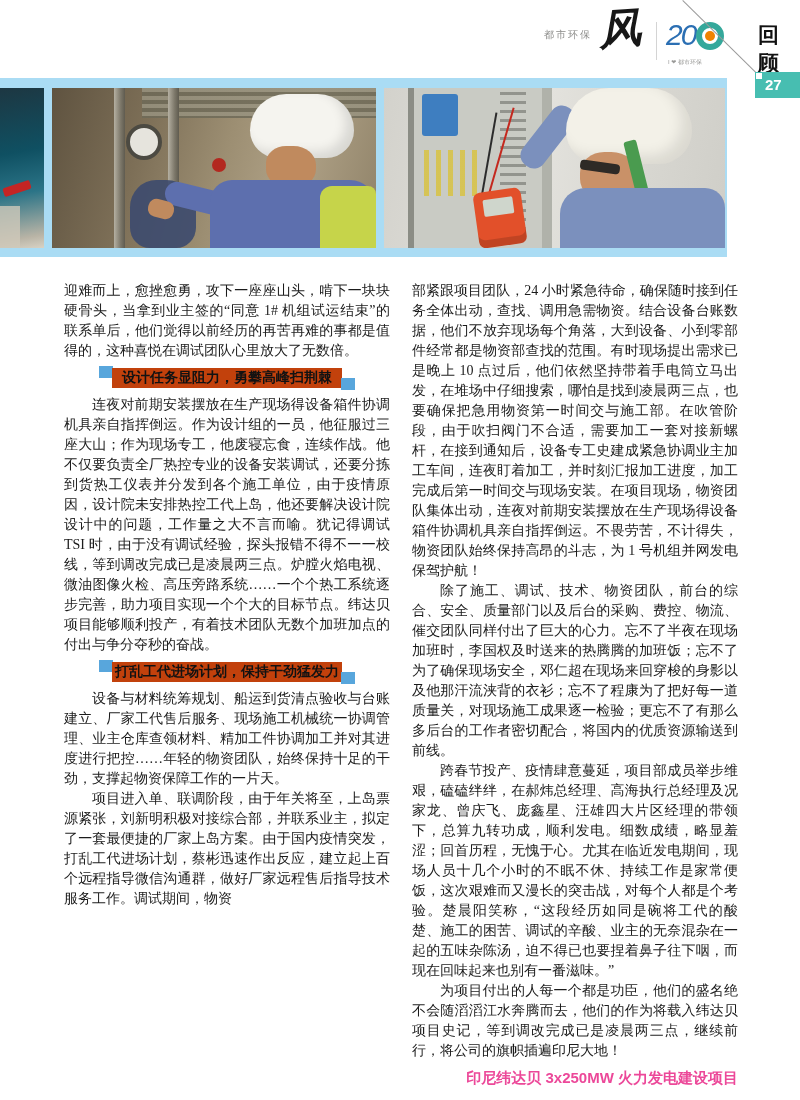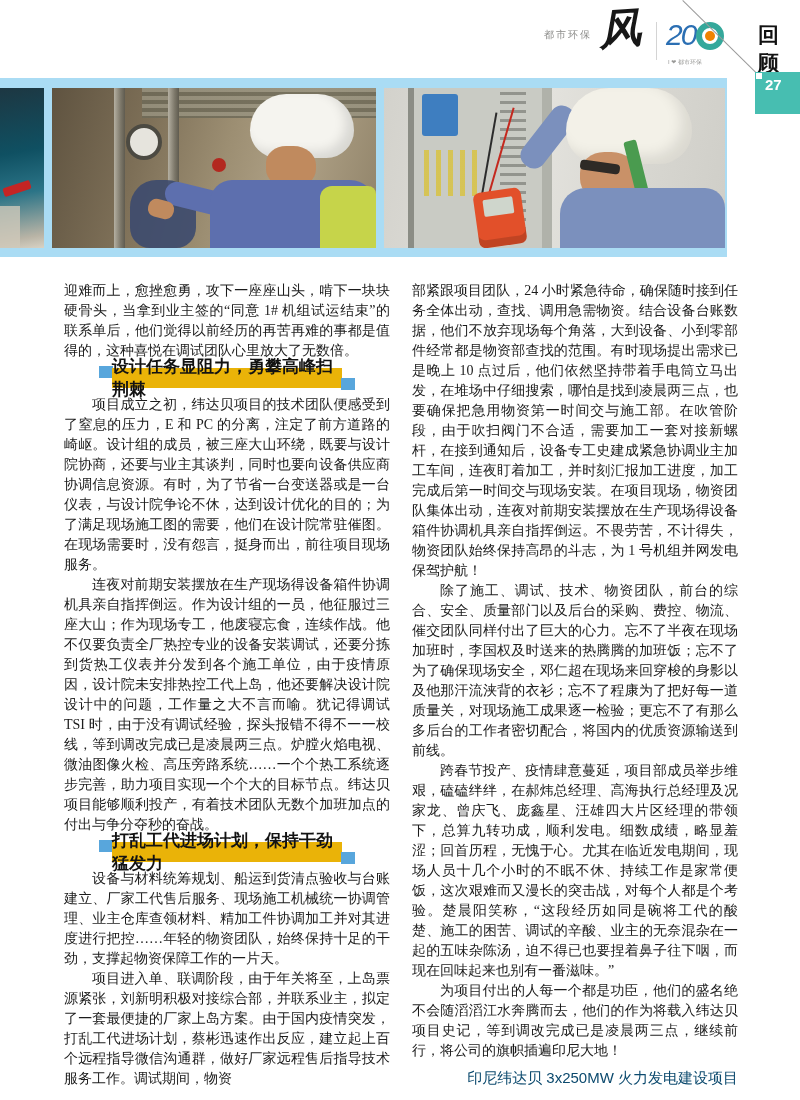--- a/index.html
+++ b/index.html
@@ -18,21 +18,21 @@
   .logo20-ring { position:absolute; left:30px; top:10px; width:16px; height:16px;
                  border:6px solid #35a89b; border-radius:50%; background:#fff; }
   .logo20-dot { position:absolute; left:39px; top:19px; width:10px; height:10px;
                 background:#ef8200; border-radius:50%; }
   .logo20-sub { position:absolute; left:2px; top:46px; width:70px; font-family:"Liberation Sans",sans-serif;
                 font-size:6px; color:#9a9a98; white-space:nowrap; }
   .review { position:absolute; left:729px; top:21px; font-family:"Liberation Sans",sans-serif;
             font-size:21px; font-weight:bold; color:#111; letter-spacing:2px;margin-left:29px; }
   .diag { position:absolute; left:683px; top:0; width:103px; height:1px; background:#9a9a9a;
           transform-origin:0 0; transform:rotate(44.6deg); }
-  .pagenum { position:absolute; left:755px; top:72px; width:45px; height:42px; background:#47beb1;text-align:right; }
+  .pagenum { position:absolute; left:755px; top:72px; width:45px; height:26px; background:#47beb1;text-align:right; }
   .pagenum .notch { position:absolute; left:1px; top:1px; width:6px; height:6px; background:#fff; }
   .pagenum .num { position:absolute; left:10px; top:4px; color:#fff; font-family:"Liberation Sans",sans-serif;
                   font-size:15px; font-weight:bold; }
 
   
   .band { position:absolute; left:0; top:78px; width:727px; height:179px; background:#aadcf4; }
   .photo { position:absolute; top:10px; height:160px; overflow:hidden; }
   .ph-strip { left:0; width:44px;
     background:linear-gradient(170deg,#1d3742 0%,#0f5062 40%,#2b7487 65%,#b9b4a6 92%,#d8d2c4 100%); }
   .ph-strip .redtool { position:absolute; left:3px; top:96px; width:28px; height:9px; background:#c42524;
@@ -97,25 +97,25 @@
     transform:rotate(-52deg); border-radius:12px; }
 
   
   .col { position:absolute; top:281px; width:326px; }
   .col-left { left:64px; } .col-right { left:412px; }
   .col p.body { margin:0; font-size:14px; line-height:20px; color:#1b1b1b; text-align:justify; }
   .col p.indent { text-indent:2em; }
   .sec-head { position:relative; width:256px; height:24px; margin:5px auto 5px auto; }
   .sec-head .acc-l { position:absolute; left:0; top:0; width:14px; height:12px; background:#58a6dc; }
   .sec-head .acc-r { position:absolute; right:0; bottom:0; width:14px; height:12px; background:#58a6dc; }
-  .sec-head .bar { position:absolute; left:13px; right:13px; top:2px; bottom:2px; background:#eab308;
+  .sec-head .bar { position:absolute; left:13px; right:13px; top:2px; bottom:2px; background:#c2410c;
     display:flex; align-items:center; justify-content:center;
-    font-family:Liberation Serif, serif; font-size:17px; font-weight:bold; color:#121212; }
-  .caption { margin:8px 0 0 0; font-family:"Liberation Sans",sans-serif; font-size:15px; font-weight:normal;
-    color:#0c4a6e; text-align:right; }
+    font-family:Liberation Serif, serif; font-size:14px; font-weight:bold; color:#121212; }
+  .caption { margin:8px 0 0 0; font-family:"Liberation Sans",sans-serif; font-size:15px; font-weight:bold;
+    color:#ec4899; text-align:right; }
 </style>
 </head>
 <body>
 
 <div class="page">
 
   <span class="brand">都市环保</span>
   <span class="callig">风</span>
   <span class="mast-div"></span>
   <div class="logo20">
@@ -170,21 +170,20 @@
     </div>
   </div>
 
   <div class="col col-left">
     <p class="body">迎难而上，愈挫愈勇，攻下一座座山头，啃下一块块硬骨头，当拿到业主签的“同意 1# 机组试运结束”的联系单后，他们觉得以前经历的再苦再难的事都是值得的，这种喜悦在调试团队心里放大了无数倍。</p>
     <div class="sec-head">
       <span class="acc-l"></span>
       <span class="bar">设计任务显阻力，勇攀高峰扫荆棘</span>
       <span class="acc-r"></span>
     </div>
-    <p class="body indent">项目成立之初，纬达贝项目的技术团队便感受到了窒息的压力，E 和 PC 的分离，注定了前方道路的崎岖。设计组的成员，被三座大山环绕，既要与设计院协商，还要与业主其谈判，同时也要向设备供应商协调信息资源。有时，为了节省一台变送器或是一台仪表，与设计院争论不休，达到设计优化的目的；为了满足现场施工图的需要，他们在设计院常驻催图。在现场需要时，没有怨言，挺身而出，前往项目现场服务。</p>
     <p class="body indent">连夜对前期安装摆放在生产现场得设备箱件协调机具亲自指挥倒运。作为设计组的一员，他征服过三座大山；作为现场专工，他废寝忘食，连续作战。他不仅要负责全厂热控专业的设备安装调试，还要分拣到货热工仪表并分发到各个施工单位，由于疫情原因，设计院未安排热控工代上岛，他还要解决设计院设计中的问题，工作量之大不言而喻。犹记得调试 TSI 时，由于没有调试经验，探头报错不得不一一校线，等到调改完成已是凌晨两三点。炉膛火焰电视、微油图像火检、高压旁路系统……一个个热工系统逐步完善，助力项目实现一个个大的目标节点。纬达贝项目能够顺利投产，有着技术团队无数个加班加点的付出与争分夺秒的奋战。</p>
     <div class="sec-head">
       <span class="acc-l"></span>
       <span class="bar">打乱工代进场计划，保持干劲猛发力</span>
       <span class="acc-r"></span>
     </div>
     <p class="body indent">设备与材料统筹规划、船运到货清点验收与台账建立、厂家工代售后服务、现场施工机械统一协调管理、业主仓库查领材料、精加工件协调加工并对其进度进行把控……年轻的物资团队，始终保持十足的干劲，支撑起物资保障工作的一片天。</p>
     <p class="body indent">项目进入单、联调阶段，由于年关将至，上岛票源紧张，刘新明积极对接综合部，并联系业主，拟定了一套最便捷的厂家上岛方案。由于国内疫情突发，打乱工代进场计划，蔡彬迅速作出反应，建立起上百个远程指导微信沟通群，做好厂家远程售后指导技术服务工作。调试期间，物资</p>
   </div>
 

